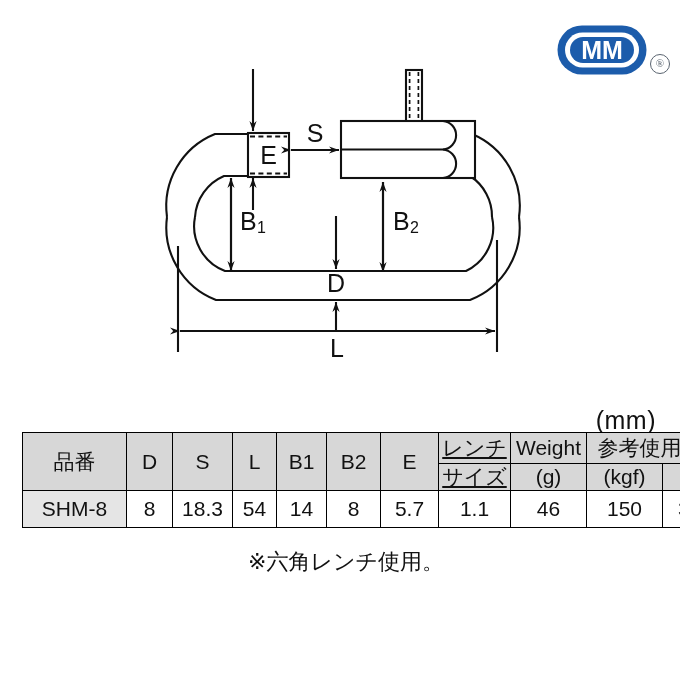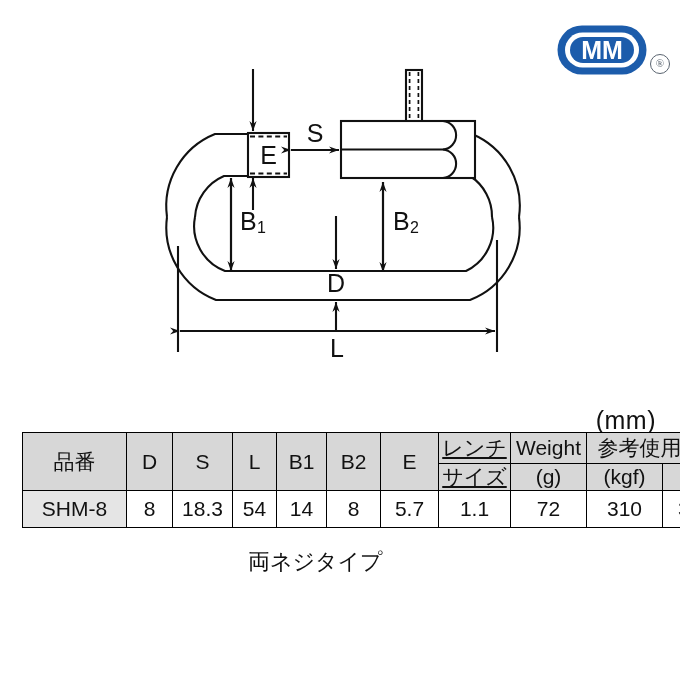--- a/index.html
+++ b/index.html
@@ -271,22 +271,22 @@
   <tbody>
     <tr>
       <td class="cell-part">SHM-8</td>
       <td>8</td>
       <td>18.3</td>
       <td>54</td>
       <td>14</td>
       <td>8</td>
       <td>5.7</td>
       <td>1.1</td>
-      <td>72</td>
-      <td>310</td>
+      <td>46</td>
+      <td>150</td>
       <td>3.43</td>
     </tr>
   </tbody>
 </table>
 
 <div id="footnotes">
-  <div>両ネジタイプ</div>
+  <div>※六角レンチ使用。</div>
 </div>
 
 </body></html>

